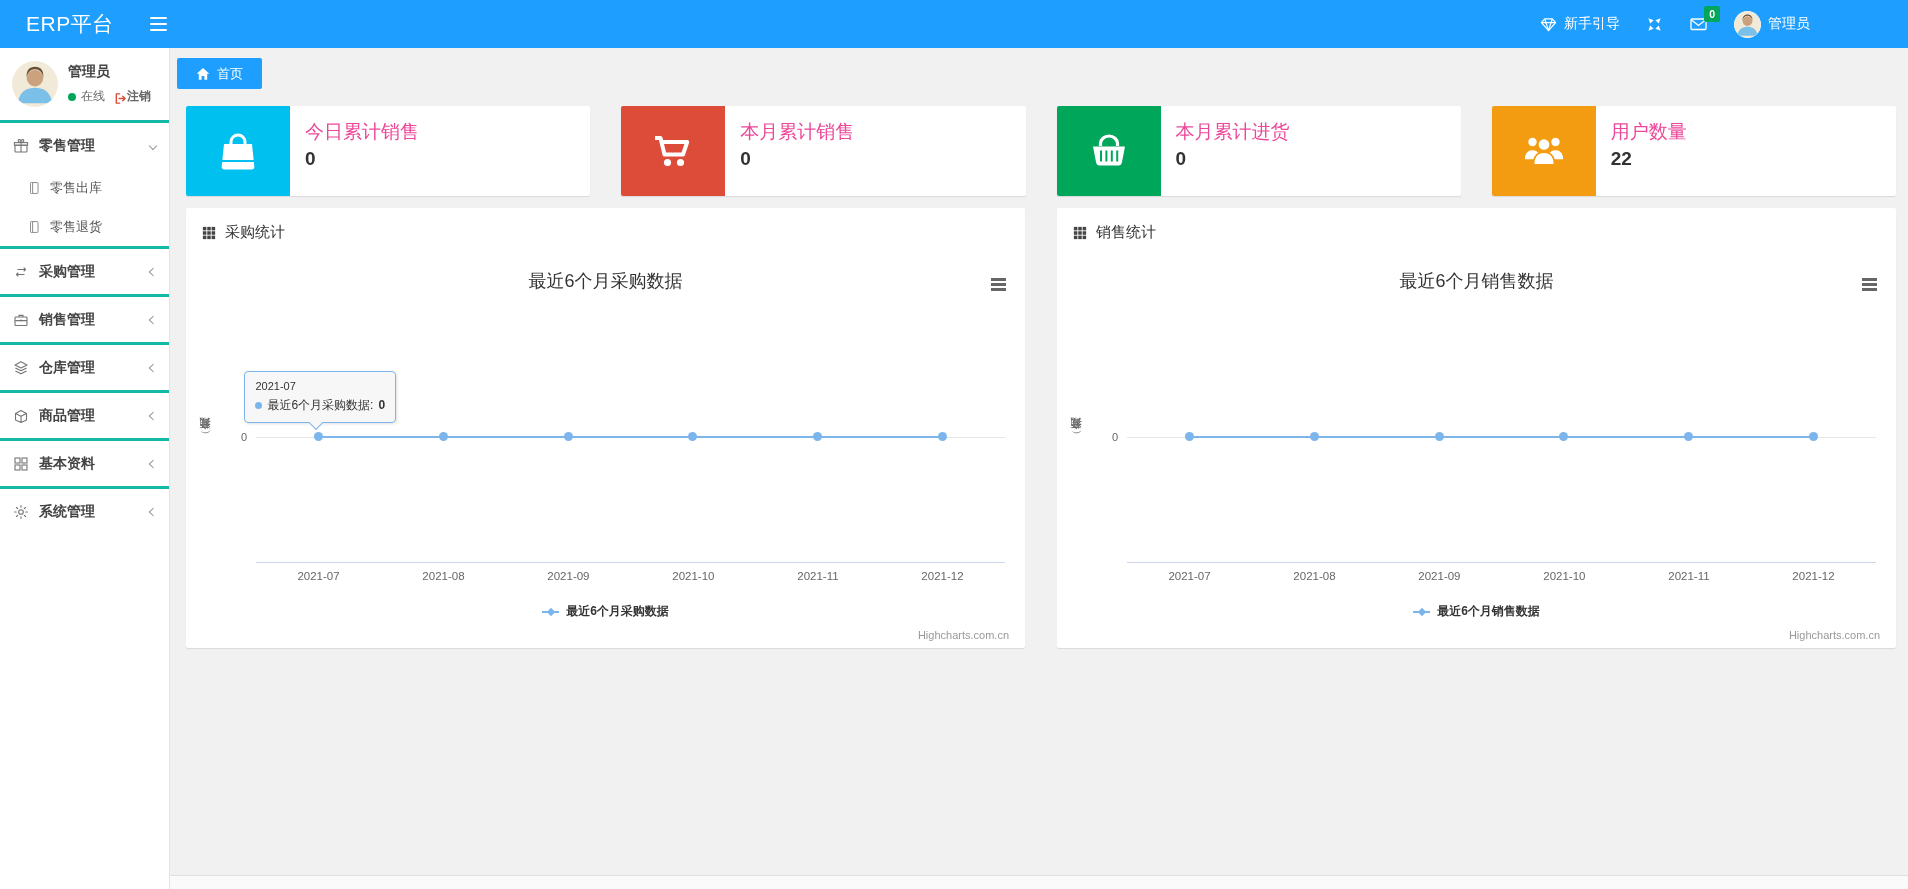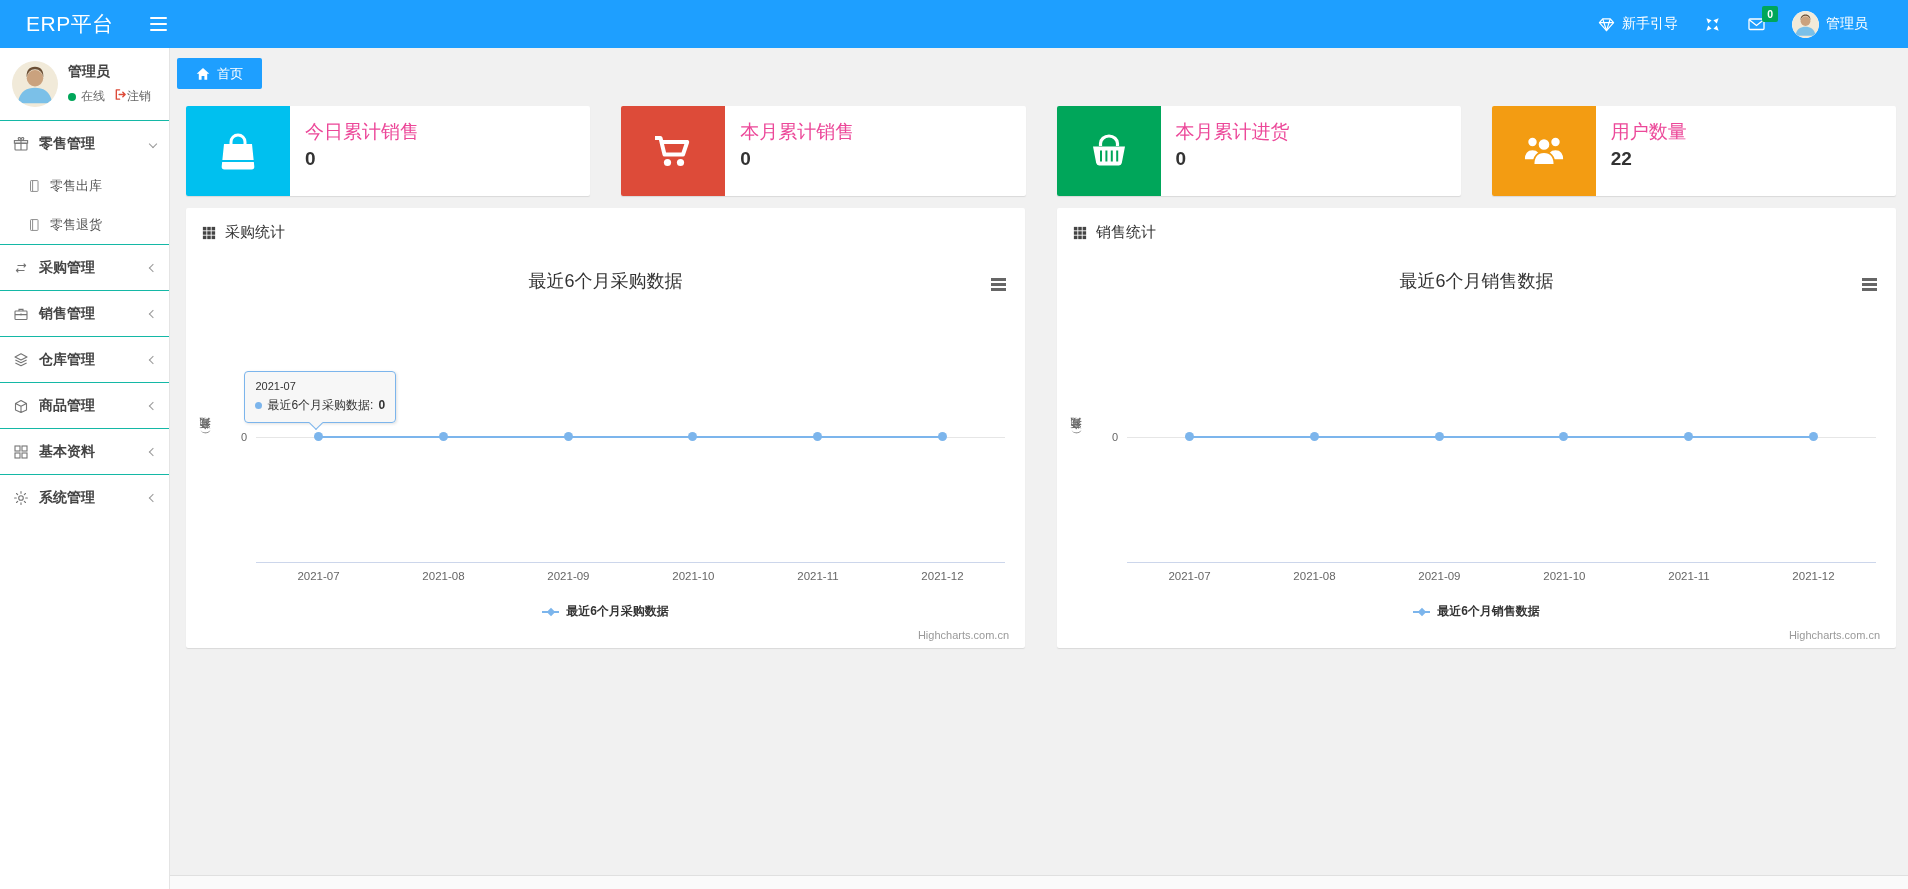--- a/index.html
+++ b/index.html
@@ -7,38 +7,38 @@
   body {
     font-family: "Liberation Sans", "DejaVu Sans", sans-serif;
     background:#f1f1f1; color:#333; overflow:hidden; position:relative;
   }
   
   .navbar { position:absolute; top:0; left:0; right:0; height:48px; background:#1e9fff;
     display:flex; align-items:center; color:#fff; z-index:20; }
   .brand { font-size:21px; font-weight:normal; letter-spacing:.5px; padding:0 0 0 26px; }
   .nav-burger { margin-left:36px; display:flex; flex-direction:column; gap:3.5px; cursor:pointer; }
   .nav-burger i { display:block; width:17px; height:2.4px; background:#fff; border-radius:1px; }
-  .nav-right { margin-left:auto; display:flex; align-items:center; gap:26px; padding-right:40px; font-size:14px; }
+  .nav-right { margin-left:auto; display:flex; align-items:center; gap:26px; padding-right:98px; font-size:14px; }
   .nav-item { display:flex; align-items:center; gap:7px; cursor:pointer; }
   .nav-icon { display:inline-flex; }
   .mail-wrap { position:relative; cursor:pointer; display:inline-flex; }
   .badge { position:absolute; top:-9px; right:-12px; background:#00a65a; color:#fff;
     font-size:10.5px; line-height:1; padding:2.5px 5px; border-radius:2px; font-weight:bold; }
   .avatar-sm { width:27px; height:27px; border-radius:50%; overflow:hidden; background:#fff; flex:0 0 auto; }
   
   .sidebar { position:absolute; top:48px; left:0; bottom:0; width:170px; background:#fff;
     border-right:1px solid #e4e4e4; z-index:10; }
   .user-block { display:flex; align-items:center; gap:10px; padding:13px 10px 13px 12px; }
   .avatar-lg { width:46px; height:46px; border-radius:50%; overflow:hidden; background:#f4efe4; flex:0 0 auto; }
   .user-name { font-size:14px; font-weight:bold; color:#444; margin-bottom:7px; }
   .user-status { display:flex; align-items:center; gap:5px; font-size:12px; color:#666; }
   .dot-online { width:8px; height:8px; border-radius:50%; background:#00a65a; display:inline-block; }
-  .logout-link { display:flex; align-items:flex-start; gap:0; cursor:pointer; margin-left:4px; }
+  .logout-link { display:flex; align-items:flex-end; gap:0; cursor:pointer; margin-left:4px;font-weight:bold; }
   .menu { list-style:none; }
-  .menu-item { border-top:1px solid #14b8a6; }
+  .menu-item { border-top:3px solid #14b8a6; }
   .menu-line { display:flex; align-items:center; height:45px; padding:0 13px; cursor:pointer;
     font-size:14px; font-weight:bold; color:#444; }
   .menu-line .mi { display:inline-flex; width:17px; margin-right:9px; color:#757575; }
   .chev { margin-left:auto; width:6px; height:6px; border:solid #999; border-width:0 1.4px 1.4px 0;
     display:inline-block; }
   .chev.left { transform:rotate(135deg); }
   .chev.down { transform:rotate(45deg); }
   .submenu { list-style:none; background:#fff; }
   .submenu-line { display:flex; align-items:center; height:39px; padding:0 13px 0 27px; cursor:pointer;
     font-size:13px; color:#555; }

